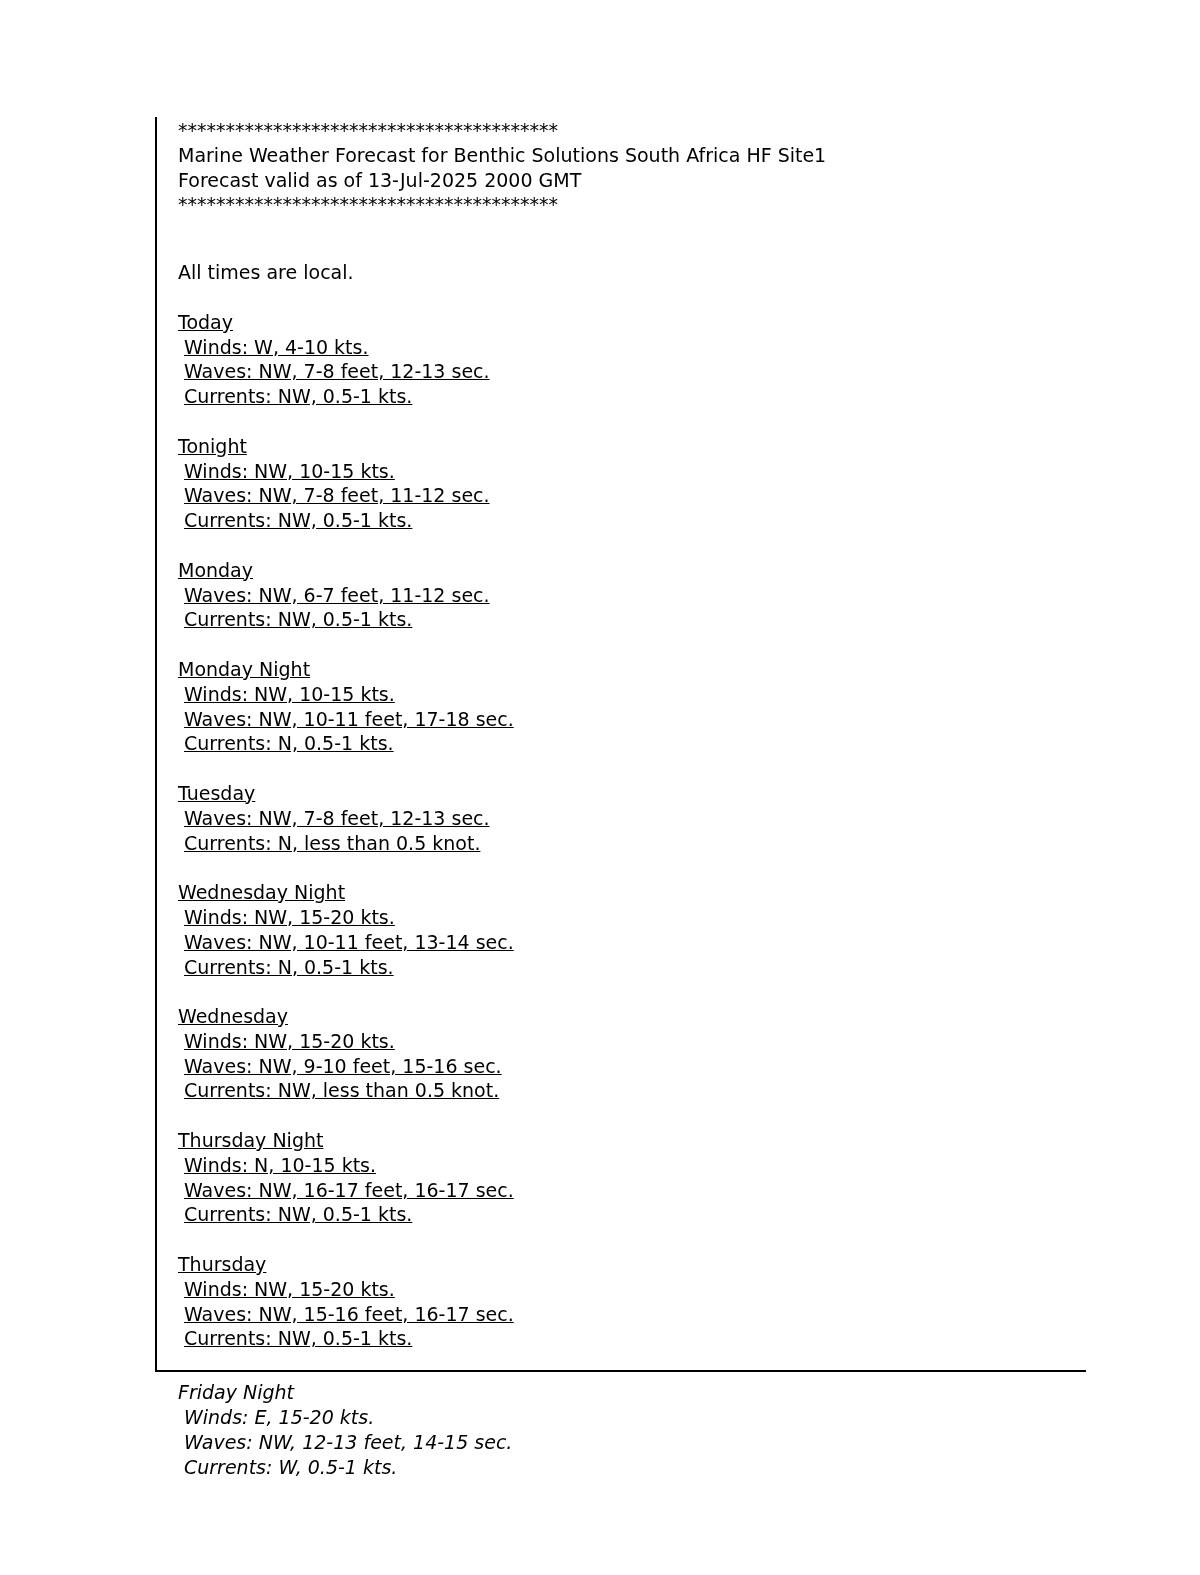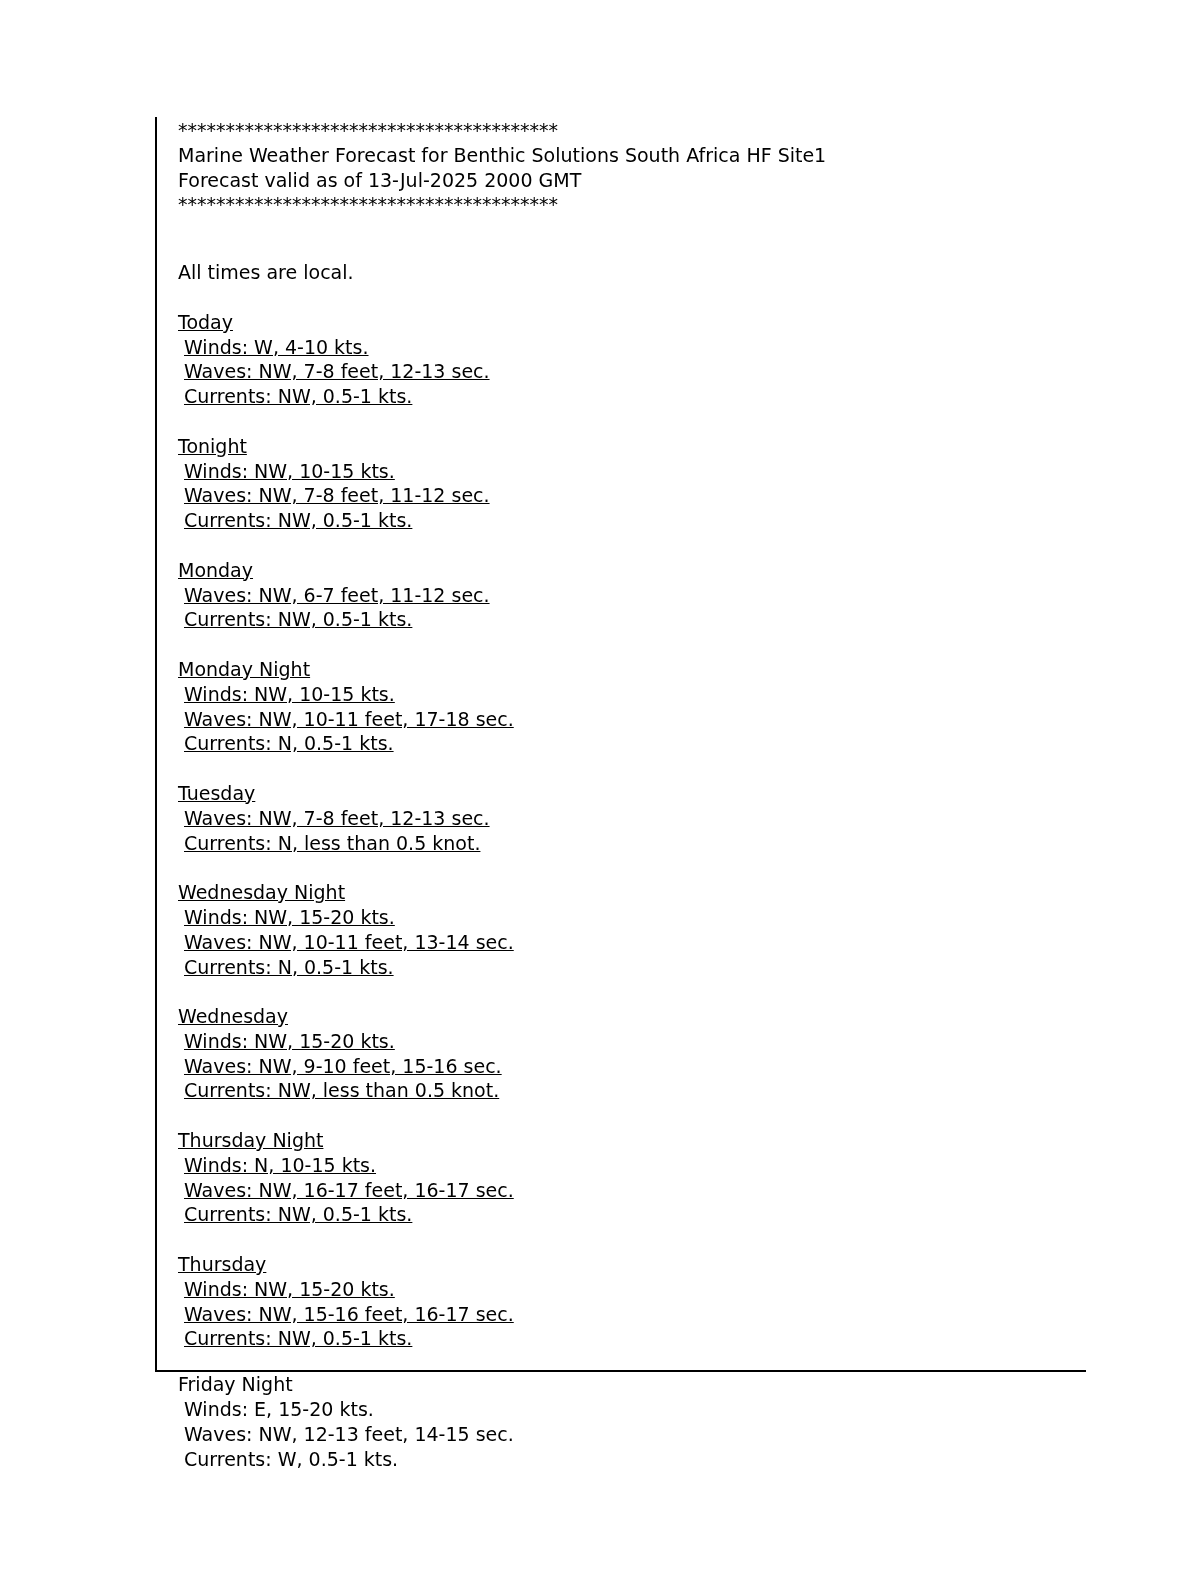--- a/index.html
+++ b/index.html
@@ -25,21 +25,22 @@
     margin-left: 155px;
     margin-top: 117px;
     width: 931px;
     border-left: 2px solid #000000;
     border-bottom: 2px solid #000000;
     padding: 1px 0 19px 21px;
   }
   .below-frame {
     margin-left: 157px;
     padding-left: 21px;
-    padding-top: 0;
+    padding-top: 8px;
+    font-style: italic;
   }
   .line {
     white-space: pre;
     height: 24.8px;
   }
   .detail {
     padding-left: 6px;
   }
   .note {
     margin-top: 43px;

